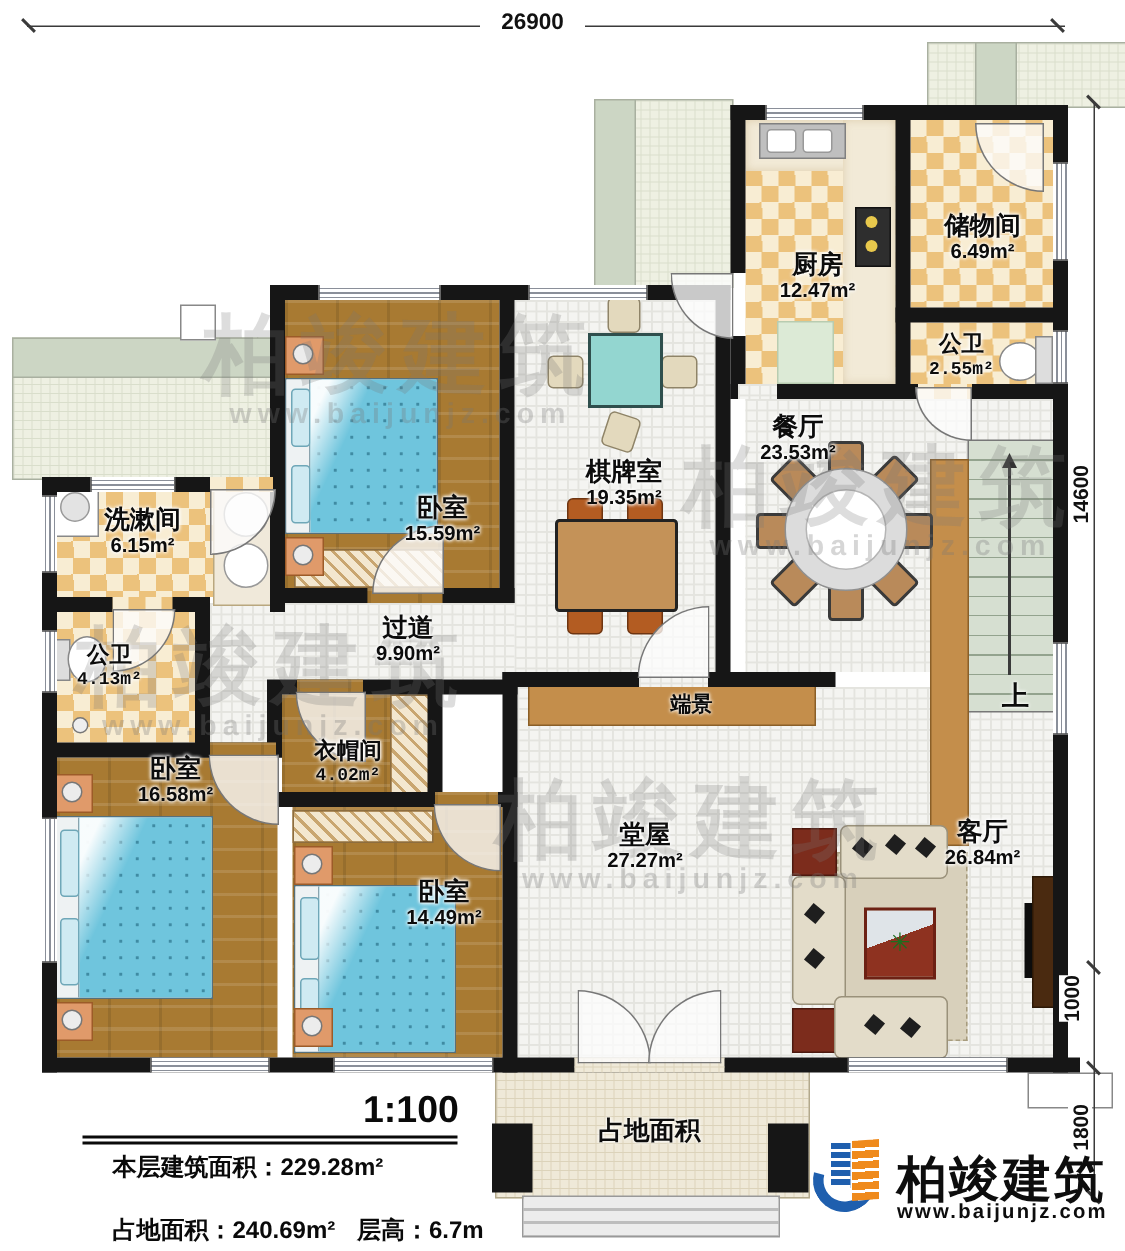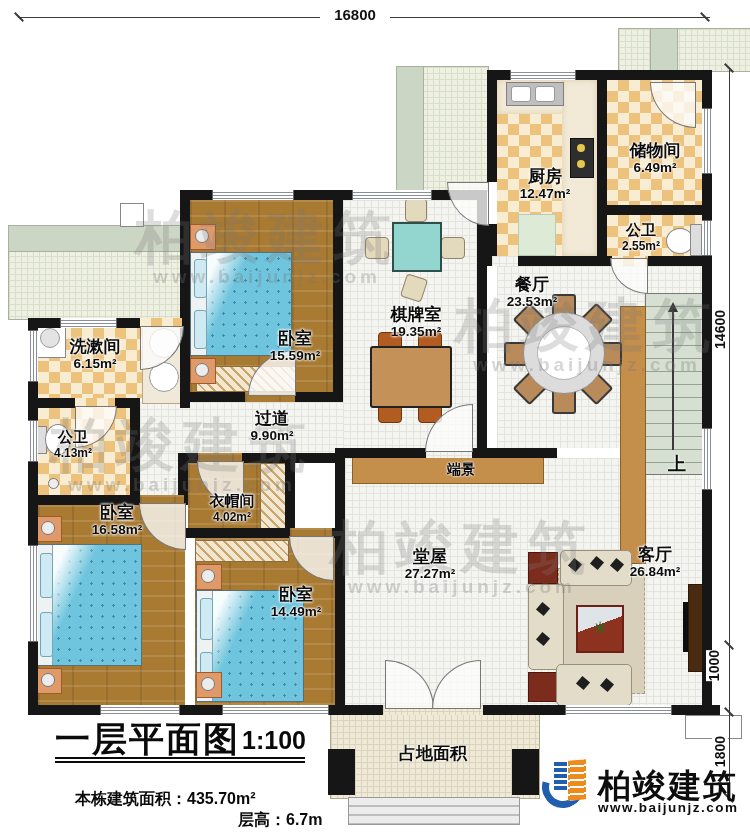--- a/index.html
+++ b/index.html
@@ -35,21 +35,21 @@
   .dchair{width:20px;height:24px;background:#b98a5a;border:2px solid #3a3a3a;border-radius:3px;z-index:13;}
   .mchair{width:20px;height:22px;background:#e3d9bd;border:1px solid #8f8468;border-radius:4px;z-index:13;}
   .stool{width:22px;height:17px;background:#b35c22;border:1px solid #6e3511;border-radius:4px;z-index:13;}
   .sofa{background:#e3dcc9;border:1px solid #9a917a;border-radius:5px;z-index:13;}
   .pil2{width:10px;height:10px;background:#1e1e1e;transform:rotate(40deg);z-index:14;}
   .whitebox{background:#fff;border:1px solid #888;z-index:13;}
   
   .rlabel{z-index:40;text-align:center;color:#0c0c0c;font-weight:bold;transform:translateX(-50%);text-shadow:0 0 3px #fff,0 0 3px #fff,0 0 2px #fff;white-space:nowrap;}
   .rlabel .nm{font-size:17px;line-height:18px;}
   .rlabel .ar{font-size:13.5px;line-height:15px;}
-  .rlabel.sm .nm{font-size:15px;}.rlabel.sm .ar{font-size:12px;}
+  .rlabel.sm .nm{font-size:15px;}.rlabel.sm .ar{font-size:12px;font-family:Liberation Mono, monospace;}
   .ann{z-index:40;color:#0c0c0c;font-weight:bold;text-shadow:0 0 3px #fff,0 0 2px #fff;white-space:nowrap;}
   
   .wm{z-index:36;pointer-events:none;text-align:center;color:rgba(120,120,120,.25);font-weight:bold;white-space:nowrap;}
   .wm .wm-t{font-size:58px;letter-spacing:8px;line-height:58px;}
   .wm .wm-u{font-size:19px;letter-spacing:4px;color:rgba(120,120,120,.30);}
   
   .dimline{background:#3a3a3a;z-index:45;}
   .tick{width:12px;height:2px;background:#3a3a3a;transform:rotate(45deg);z-index:46;}
   .dimtext{z-index:46;font-size:15px;font-weight:bold;color:#111;background:#fff;text-align:center;}
   .dimtextV{z-index:46;font-size:14px;font-weight:bold;color:#111;background:#fff;writing-mode:vertical-rl;transform:rotate(180deg);}
@@ -312,21 +312,21 @@
       <div class="ar">26.84m²</div>
     </div>
 
   <div class="abs ann" style="left:447px;top:456px;width:0;transform:translateX(-50%);font-size:14px;line-height:26px;z-index:41"><span>端景</span></div>
   <div class="abs ann" style="left:433px;top:742px;transform:translateX(-50%);font-size:17px"><span>占地面积</span></div>
   <div class="abs ann" style="left:668px;top:452px;font-size:18px"><span>上</span></div>
 
   <div class="abs dimline" style="left:18px;top:17px;width:692px;height:1px"></div>
   <div class="abs tick" style="left:13px;top:16px"></div>
   <div class="abs tick" style="left:699px;top:16px"></div>
-  <div class="abs dimtext" style="left:320px;top:6px;width:70px"><span>16800</span></div>
+  <div class="abs dimtext" style="left:320px;top:6px;width:70px"><span>26900</span></div>
   <div class="abs dimline" style="left:729px;top:68px;width:1px;height:732px"></div>
   <div class="abs tick" style="left:723px;top:67px"></div>
   <div class="abs tick" style="left:723px;top:644px"></div>
   <div class="abs tick" style="left:723px;top:711px"></div>
   <div class="abs tick" style="left:723px;top:797px"></div>
   <div class="abs dimtextV" style="left:712px;top:310px"><span>14600</span></div>
   <div class="abs dimtextV" style="left:706px;top:650px"><span>1000</span></div>
   <div class="abs dimtextV" style="left:712px;top:736px"><span>1800</span></div>
 
   <div class="abs wm" style="left:135px;top:208px">
@@ -339,24 +339,24 @@
     </div>
   <div class="abs wm" style="left:50px;top:416px">
       <div class="wm-t">柏竣建筑</div>
       <div class="wm-u">www.baijunjz.com</div>
     </div>
   <div class="abs wm" style="left:330px;top:518px">
       <div class="wm-t">柏竣建筑</div>
       <div class="wm-u">www.baijunjz.com</div>
     </div>
 
-  <div class="abs tb-title" style="left:55px;top:716px"><span>一层平面图</span></div>
   <div class="abs tb-scale" style="left:242px;top:726px"><span>1:100</span></div>
   <div class="abs tb-rule" style="left:55px;top:757px;width:250px"></div>
-  <div class="abs tb-stat" style="left:75px;top:789px"><span>本栋建筑面积：</span><span>435.70m²</span></div>
+  <div class="abs tb-stat" style="left:75px;top:768px"><span>本层建筑面积：</span><span>229.28m²</span></div>
+  <div class="abs tb-stat" style="left:75px;top:810px"><span>占地面积：</span><span>240.69m²</span></div>
   <div class="abs tb-stat" style="left:238px;top:810px"><span>层高：</span><span>6.7m</span></div>
 
   <div class="abs" style="left:542px;top:760px;width:50px;height:56px;z-index:50">
     <div class="abs" style="left:0;top:6px;width:42px;height:42px;border:7px solid #1f5fae;border-top-color:transparent;border-right-color:transparent;border-radius:50%;transform:rotate(-30deg);box-sizing:border-box"></div>
     <div class="abs" style="left:12px;top:2px;width:13px;height:30px;background:#1f5fae;background-image:repeating-linear-gradient(180deg,transparent 0 4px,#fff 4px 6px)"></div>
     <div class="abs" style="left:26px;top:0;width:18px;height:40px;background:#ef8a1c;background-image:repeating-linear-gradient(180deg,transparent 0 5px,#fff 5px 7px);transform:skewY(-4deg)"></div>
   </div>
   <div class="abs logo-text" style="left:598px;top:764px"><span>柏竣建筑</span></div>
   <div class="abs logo-url" style="left:598px;top:800px"><span>www.baijunjz.com</span></div>
 

